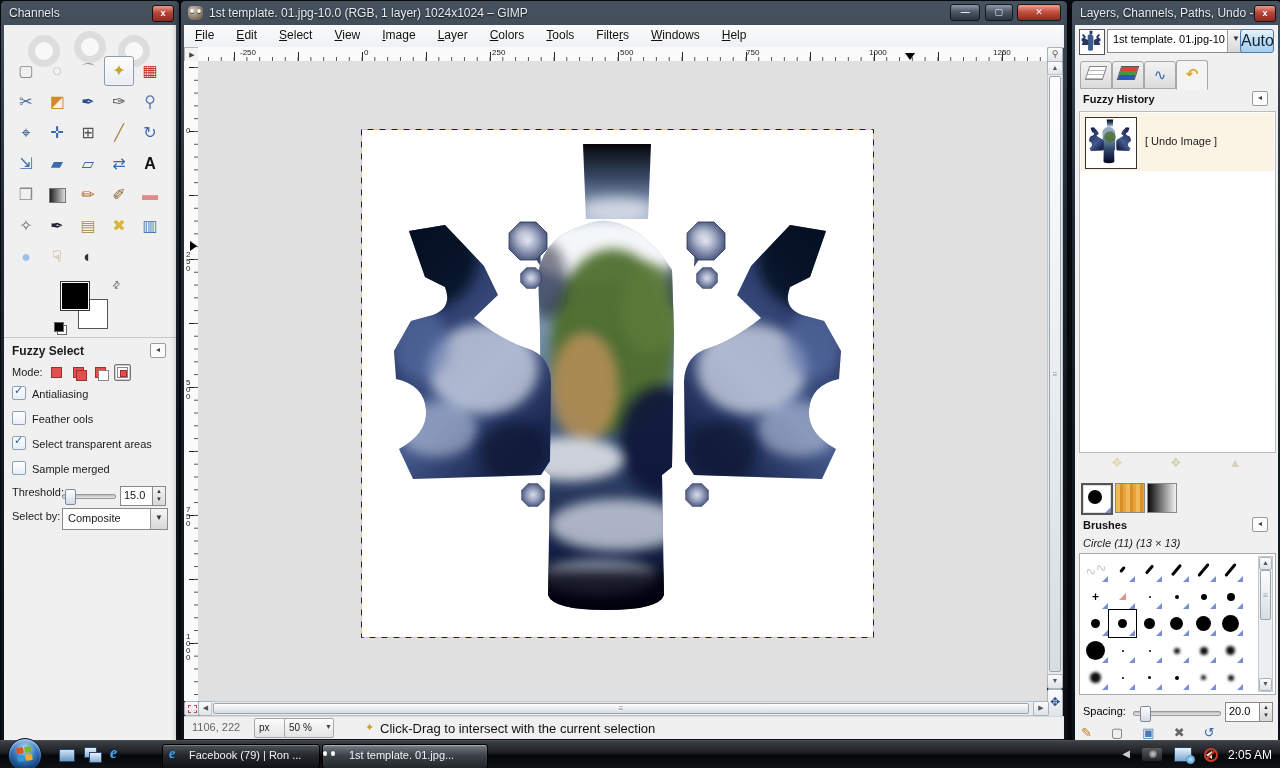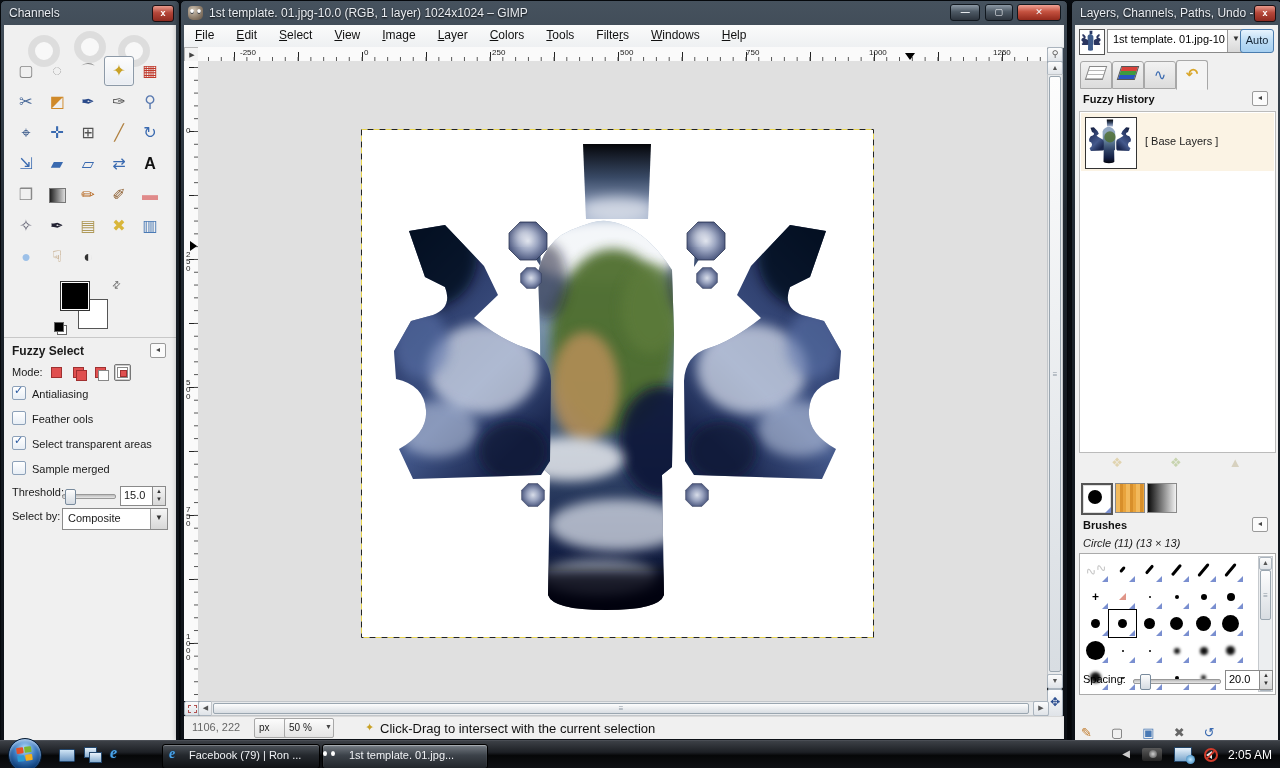--- a/index.html
+++ b/index.html
@@ -122,21 +122,21 @@
   .sb-combo .drop{position:absolute;right:1px;top:4px;font-size:7px;color:#444;}
   #sb-wand{position:absolute;left:181px;top:4px;color:#c9a227;font-size:11px;}
   #sb-msg{position:absolute;left:196px;top:4px;color:#111;font-size:13px;white-space:nowrap;}
   
   #dock{left:1071px;top:0;width:209px;height:740px;}
   #dock .client{left:3px;right:3px;top:24px;bottom:0;font-size:11px;}
   #dock-combo-row{position:absolute;left:3px;top:4px;right:3px;height:26px;}
   #dock-thumb{position:absolute;left:1px;top:0;width:24px;height:24px;border:1px solid #555;background:#fff;}
   #image-combo{left:29px;top:0;width:136px;height:22px;}
   #auto-btn{position:absolute;right:1px;top:0;width:32px;height:22px;border:1px solid #4a7cae;border-radius:3px;
-      background:linear-gradient(#e8f4fe,#bcdcf5 50%,#a6cff0);font-size:11px;text-align:center;line-height:21px;color:#123;}
+      background:linear-gradient(#e8f4fe,#bcdcf5 50%,#a6cff0);font-size:16px;text-align:center;line-height:21px;color:#123;}
   #dock-tabs{position:absolute;left:3px;top:34px;height:29px;}
   .dtab{position:absolute;top:2px;width:30px;height:26px;background:linear-gradient(#f2f2f2,#dcdcdc);
       border:1px solid #a8a8a8;border-radius:3px 3px 0 0;text-align:center;font-size:15px;line-height:25px;}
   .dtab.active{background:#f4f4f4;height:28px;top:1px;border-bottom-color:#f4f4f4;}
   .dtab .ly{display:inline-block;width:16px;height:12px;background:repeating-linear-gradient(180deg,#fdfdfd 0 3px,#b8b8b8 3px 4px);border:1px solid #888;transform:skewX(-18deg);}
   .dtab .ch{display:inline-block;width:16px;height:12px;background:linear-gradient(180deg,#d8423a 0 4px,#3f9a3f 4px 8px,#2a56c0 8px 12px);border:1px solid #555;transform:skewX(-18deg);}
   .panel-hdr{position:absolute;left:8px;font-weight:bold;font-size:11px;color:#111;}
   #undo-list{position:absolute;left:4px;top:86px;width:195px;height:340px;background:#fff;border:1px solid #bbb;}
   #undo-row{position:absolute;left:1px;right:1px;top:1px;height:58px;background:#fbf3e4;}
   #undo-row .uthumb{position:absolute;left:4px;top:4px;width:50px;height:50px;border:1px solid #333;background:#fff;}
@@ -159,21 +159,21 @@
   .bdot{background:#000;border-radius:50%;}
   .bfuzz{background:#111;border-radius:50%;filter:blur(1.5px);}
   .bslash{background:#000;width:3px;transform:rotate(40deg);border-radius:2px;}
   .bscrib{color:#c6c6c6;font-size:13px;transform:rotate(-18deg);}
   .bplus{color:#000;font-size:12px;font-weight:bold;}
   .bwedge{width:0;height:0;border-left:7px solid transparent;border-bottom:7px solid #d87a6a;opacity:.8;}
   #brush-scroll{position:absolute;right:2px;top:2px;width:13px;height:134px;background:#eceef0;border:1px solid #c5c9cd;}
   #brush-scroll .up{top:0;left:0;width:11px;height:11px;line-height:10px;}
   #brush-scroll .down{bottom:0;left:0;width:11px;height:11px;line-height:10px;}
   #brush-scroll .thumb{left:1px;top:13px;width:9px;height:48px;}
-  #spacing-row{position:absolute;left:4px;top:644px;height:22px;width:195px;}
+  #spacing-row{position:absolute;left:4px;top:676px;height:22px;width:195px;}
   #brush-actions{position:absolute;left:6px;top:700px;width:195px;height:37px;overflow:hidden;white-space:nowrap;}
   #brush-actions span{display:inline-block;margin-right:16px;font-size:13px;color:#666;}
   
   #taskbar{position:absolute;left:0;top:740px;width:1280px;height:28px;
       background:linear-gradient(180deg,#3c4046 0%,#1d2025 40%,#060708 52%,#101216 100%);
       border-top:1px solid #4a4e55;}
   #start-orb{position:absolute;left:8px;top:-3px;width:32px;height:32px;border-radius:50%;
       background:radial-gradient(circle at 50% 30%,#b8e0ff 0%,#3d7cc2 40%,#0c3b74 75%,#06234a 100%);
       border:1px solid #041a33;box-shadow:inset 0 2px 3px rgba(255,255,255,.55);}
   #start-flag{position:absolute;left:8px;top:8px;width:15px;height:15px;transform:rotate(-8deg);
@@ -583,21 +583,21 @@
               <rect width="513" height="509" fill="#fff"></rect>
               <use href="#topP" fill="url(#gTop)"></use>
               <use href="#bodyP" fill="url(#gBody)"></use>
               <use href="#armP" fill="url(#gArm)"></use>
               <g transform="translate(513,0) scale(-1,1)">
                 <use href="#armP" fill="url(#gArm)"></use>
               </g>
               <circle cx="256" cy="200" r="60" fill="#4f6e2e" opacity=".8"></circle>
             </svg>
         </span>
-        <span class="ulabel">[ Base Layers ]</span>
+        <span class="ulabel">[ Undo Image ]</span>
       </div>
     </div>
     <div id="undo-actions">
       <span style="color:#caa84a;">❖</span>
       <span style="color:#8aa84a;">❖</span>
       <span style="color:#b0a070;">▲</span>
     </div>
     <div id="chips-row">
       <span class="chip" id="chip-brush">
           <i></i>

